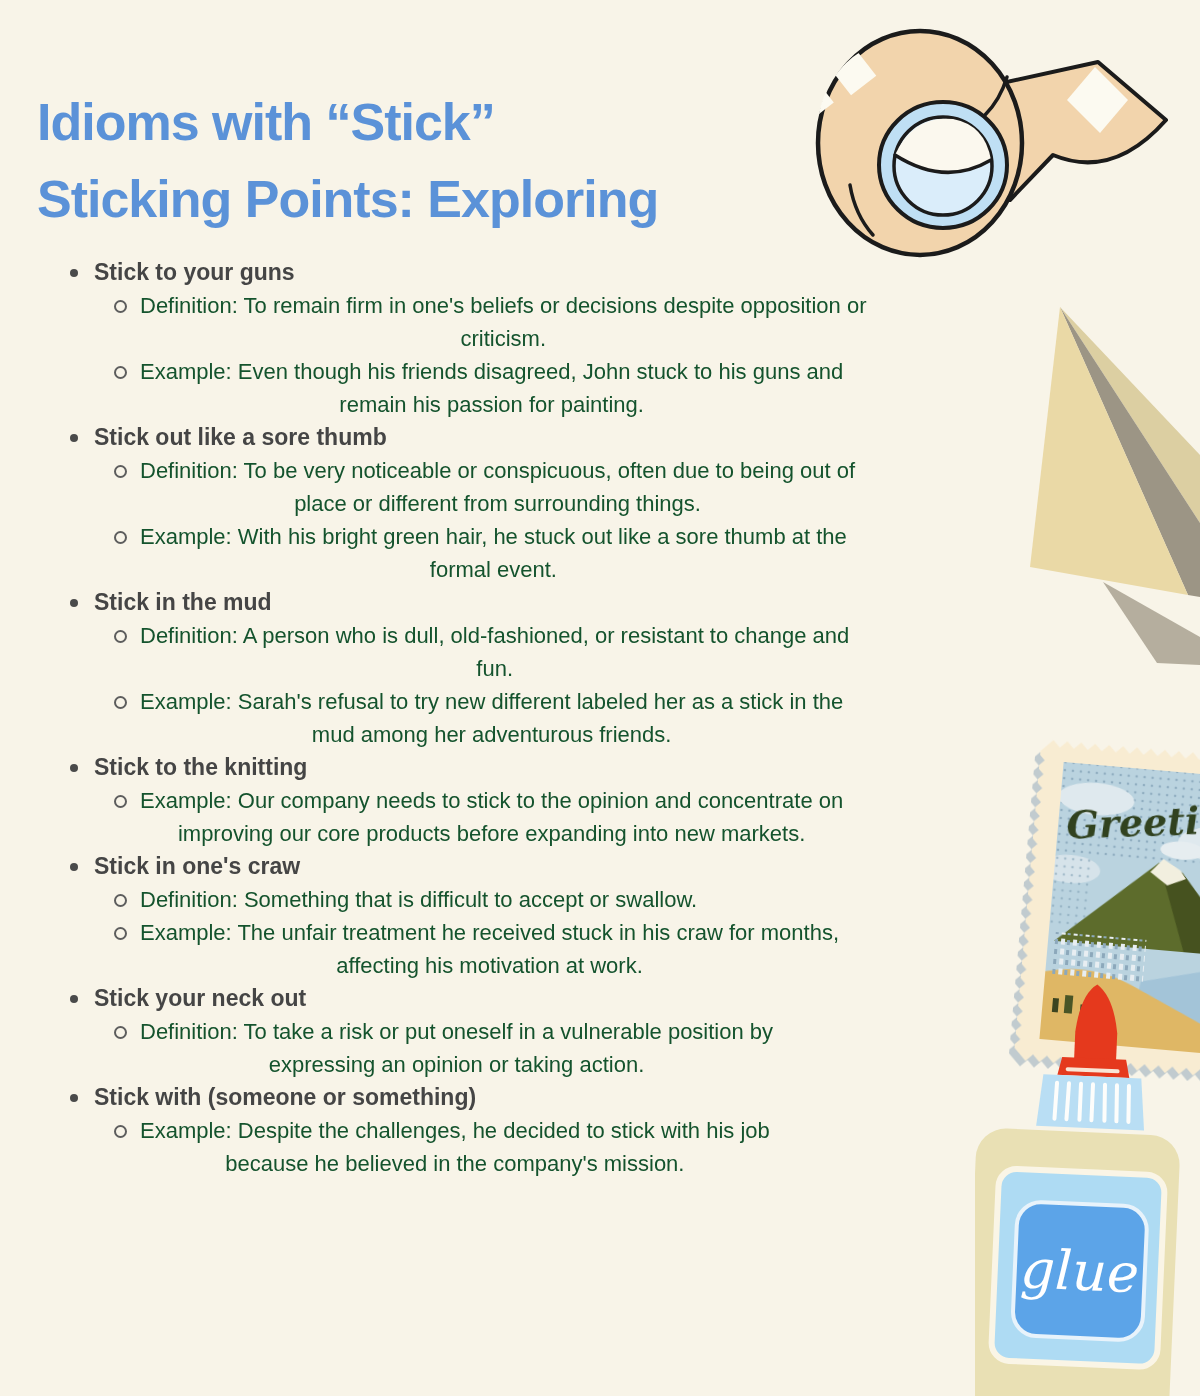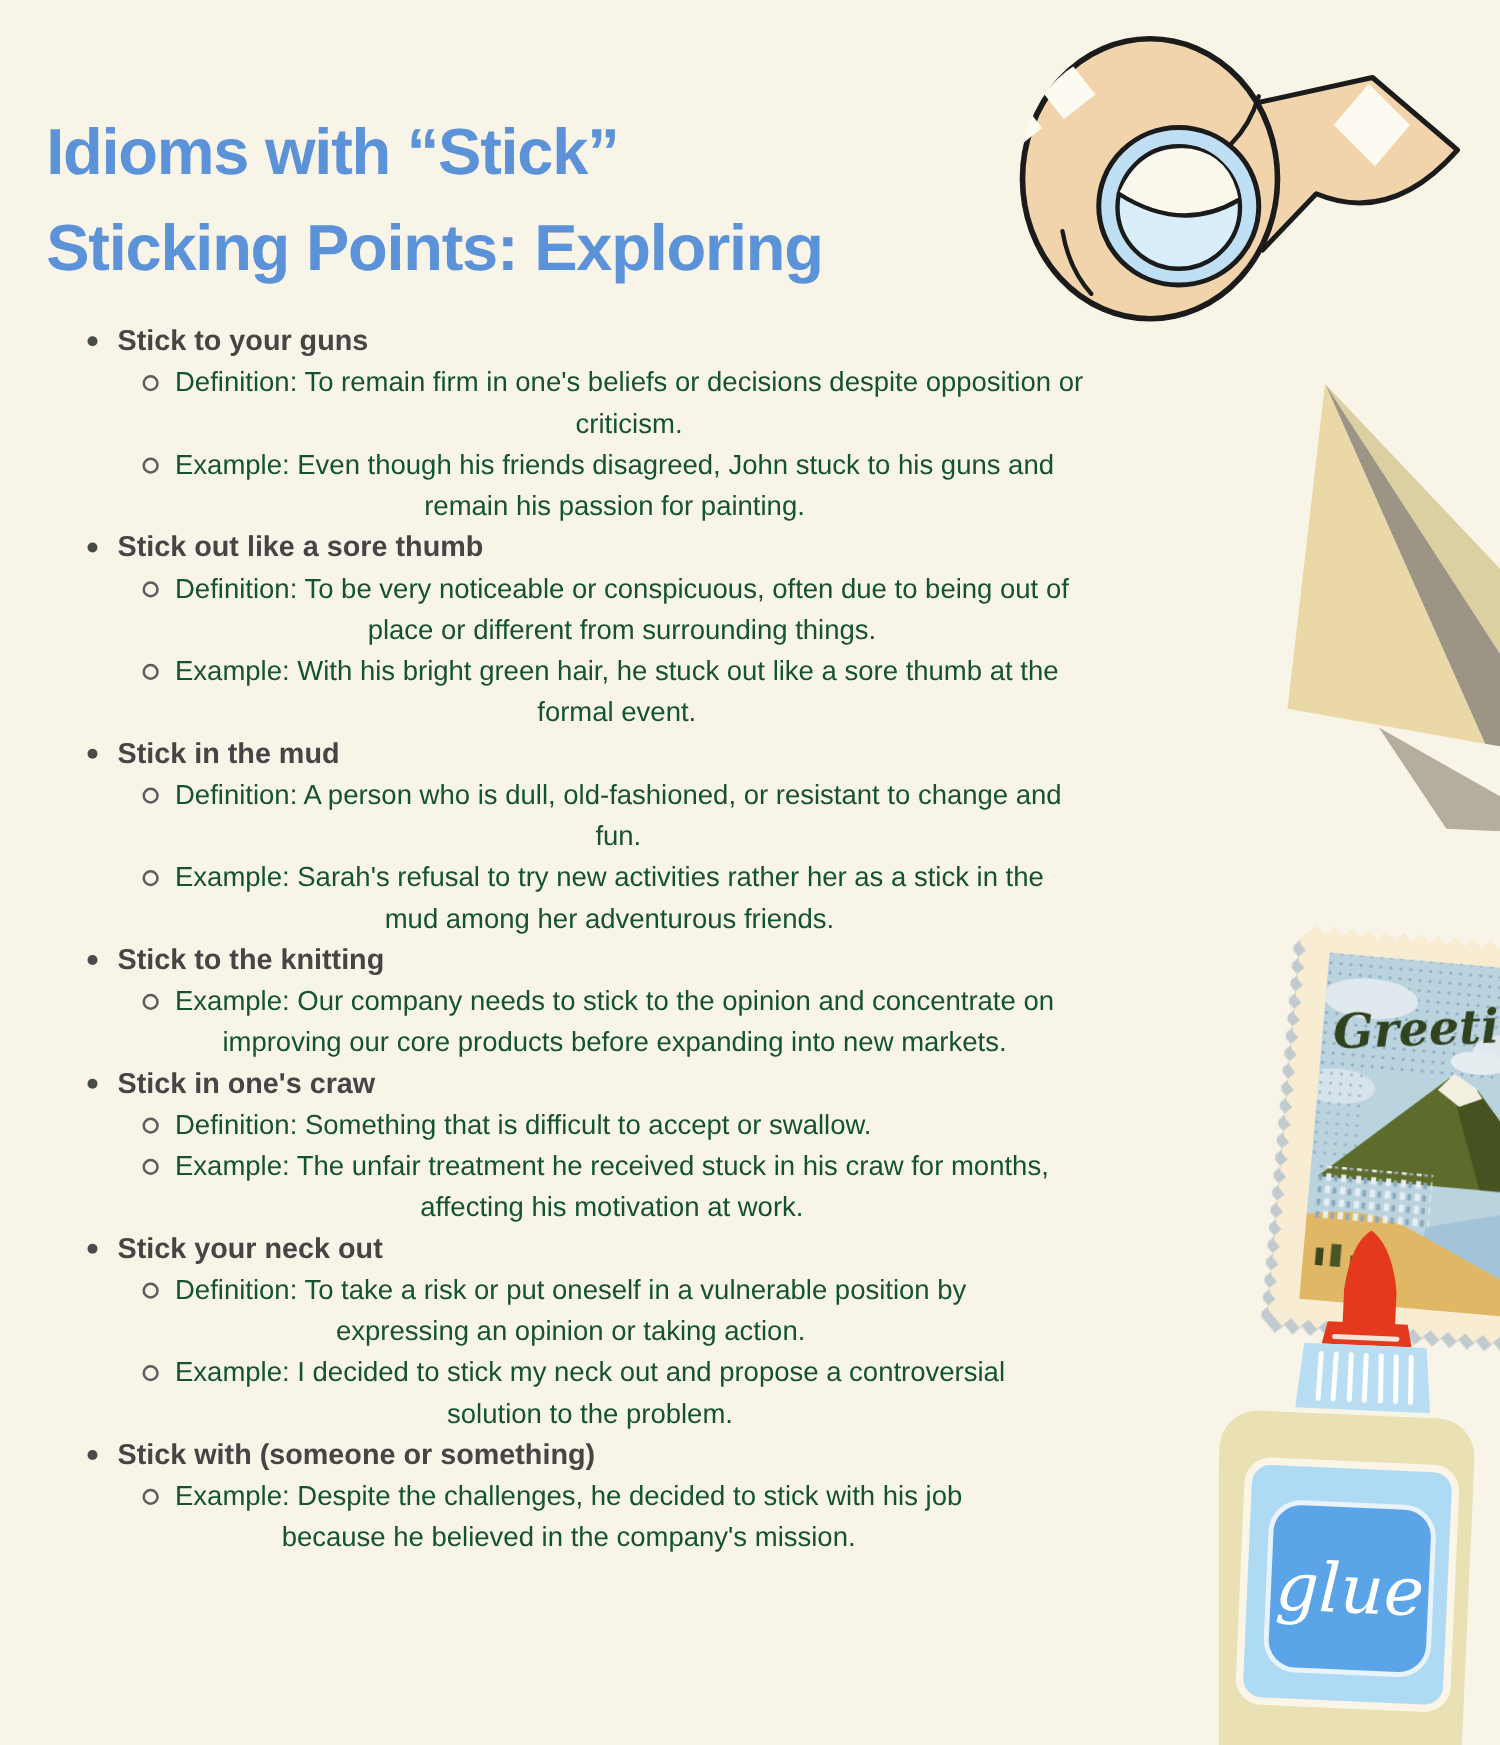--- a/index.html
+++ b/index.html
@@ -104,21 +104,21 @@
         <span class="dot"></span>
         <h2 class="term">Stick in the mud</h2>
       </div>
       <div class="sub">
         <span class="ring"></span>
         <p class="subtext">Definition: A person who is dull, old-fashioned, or resistant to change and
 fun.</p>
       </div>
       <div class="sub">
         <span class="ring"></span>
-        <p class="subtext">Example: Sarah's refusal to try new activities rather her as a stick in the
+        <p class="subtext">Example: Sarah's refusal to try new different labeled her as a stick in the
 mud among her adventurous friends.</p>
       </div>
     </li>
 
     <li class="idiom">
       <div class="term-row">
         <span class="dot"></span>
         <h2 class="term">Stick to the knitting</h2>
       </div>
       <div class="sub">
@@ -146,25 +146,20 @@
 
     <li class="idiom">
       <div class="term-row">
         <span class="dot"></span>
         <h2 class="term">Stick your neck out</h2>
       </div>
       <div class="sub">
         <span class="ring"></span>
         <p class="subtext">Definition: To take a risk or put oneself in a vulnerable position by
 expressing an opinion or taking action.</p>
-      </div>
-      <div class="sub">
-        <span class="ring"></span>
-        <p class="subtext">Example: I decided to stick my neck out and propose a controversial
-solution to the problem.</p>
       </div>
     </li>
 
     <li class="idiom">
       <div class="term-row">
         <span class="dot"></span>
         <h2 class="term">Stick with (someone or something)</h2>
       </div>
       <div class="sub">
         <span class="ring"></span>

